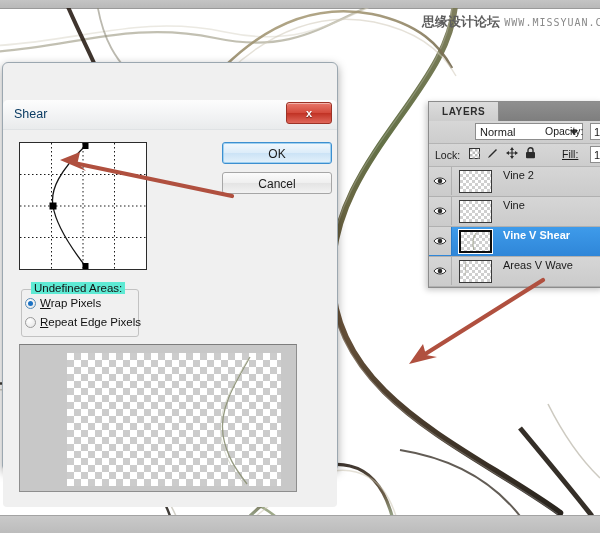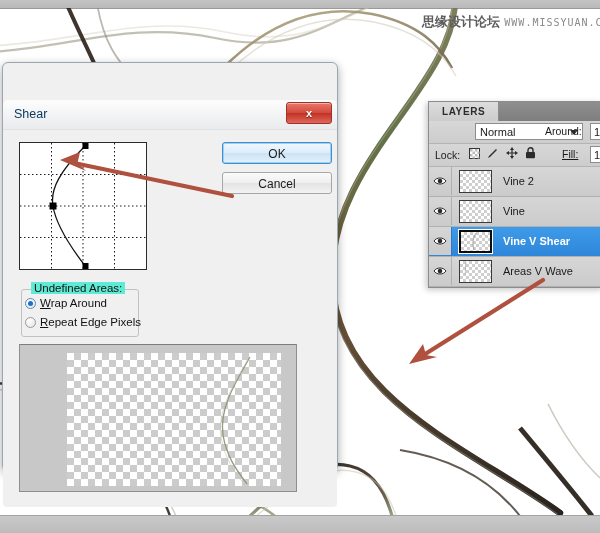--- a/index.html
+++ b/index.html
@@ -362,21 +362,21 @@
     background-position: 0 0, 3px 3px;
     background-color: #ffffff;
     box-sizing: border-box;
   }
   .layer-item.selected .thumb {
     border: 2px solid #0d0d0d;
     outline: 1px solid #ffffff;
   }
   .layer-name {
     position: absolute;
-    left: 74px; top: 8px;
+    left: 74px; top: 2px;
     font-size: 11px;
     color: #1a1a1a;
     white-space: nowrap;
   }
   .layer-item.selected .layer-name {
     color: #ffffff;
     font-weight: bold;
   }
 
   .arrow-layer {
@@ -473,21 +473,21 @@
         </svg>
       </div>
 
       <div class="dlg-btn btn-ok">OK</div>
       <div class="dlg-btn btn-cancel">Cancel</div>
 
       <div class="undef-group"></div>
       <div class="undef-legend">Undefined Areas:</div>
 
       <div class="radio-row checked" style="top:167px;">
-        <span class="dot"></span><span class="underline">W</span><span>rap Around</span>
+        <span class="dot"></span><span class="underline">W</span><span>rap Pixels</span>
       </div>
       <div class="radio-row" style="top:186px;">
         <span class="dot"></span><span class="underline">R</span><span>epeat Edge Pixels</span>
       </div>
 
       <div class="preview-pane">
         <div class="preview-checker">
           <svg width="214" height="133" viewBox="0 0 214 133">
             <path d="M183 4 C 168 30, 152 56, 156 82 C 160 106, 172 120, 180 131" fill="none" stroke="#8e9478" stroke-width="1.3" opacity="0.95"></path>
             <path d="M181 6 C 166 32, 150 58, 154 84 C 158 108, 170 122, 178 132" fill="none" stroke="#c2c6b4" stroke-width="0.9" opacity="0.7"></path>
@@ -502,21 +502,21 @@
 
     <div class="panel-tabstrip">
       <div class="panel-tab">LAYERS</div>
     </div>
 
     <div class="panel-row">
       <div class="blend-select">
         <span>Normal</span>
         <span class="caret"></span>
       </div>
-      <div class="opacity-label">Around:</div>
+      <div class="opacity-label">Opacity:</div>
       <div class="opacity-field">1</div>
     </div>
 
     <div class="panel-row">
       <div class="lock-label">Lock:</div>
       <div class="lock-icons">
         <span>
           <svg width="11" height="11" viewBox="0 0 11 11">
               <rect x="0.5" y="0.5" width="10" height="10" fill="#fff" stroke="#333"></rect>
               <rect x="1" y="1" width="2.5" height="2.5" fill="#bbb"></rect>

